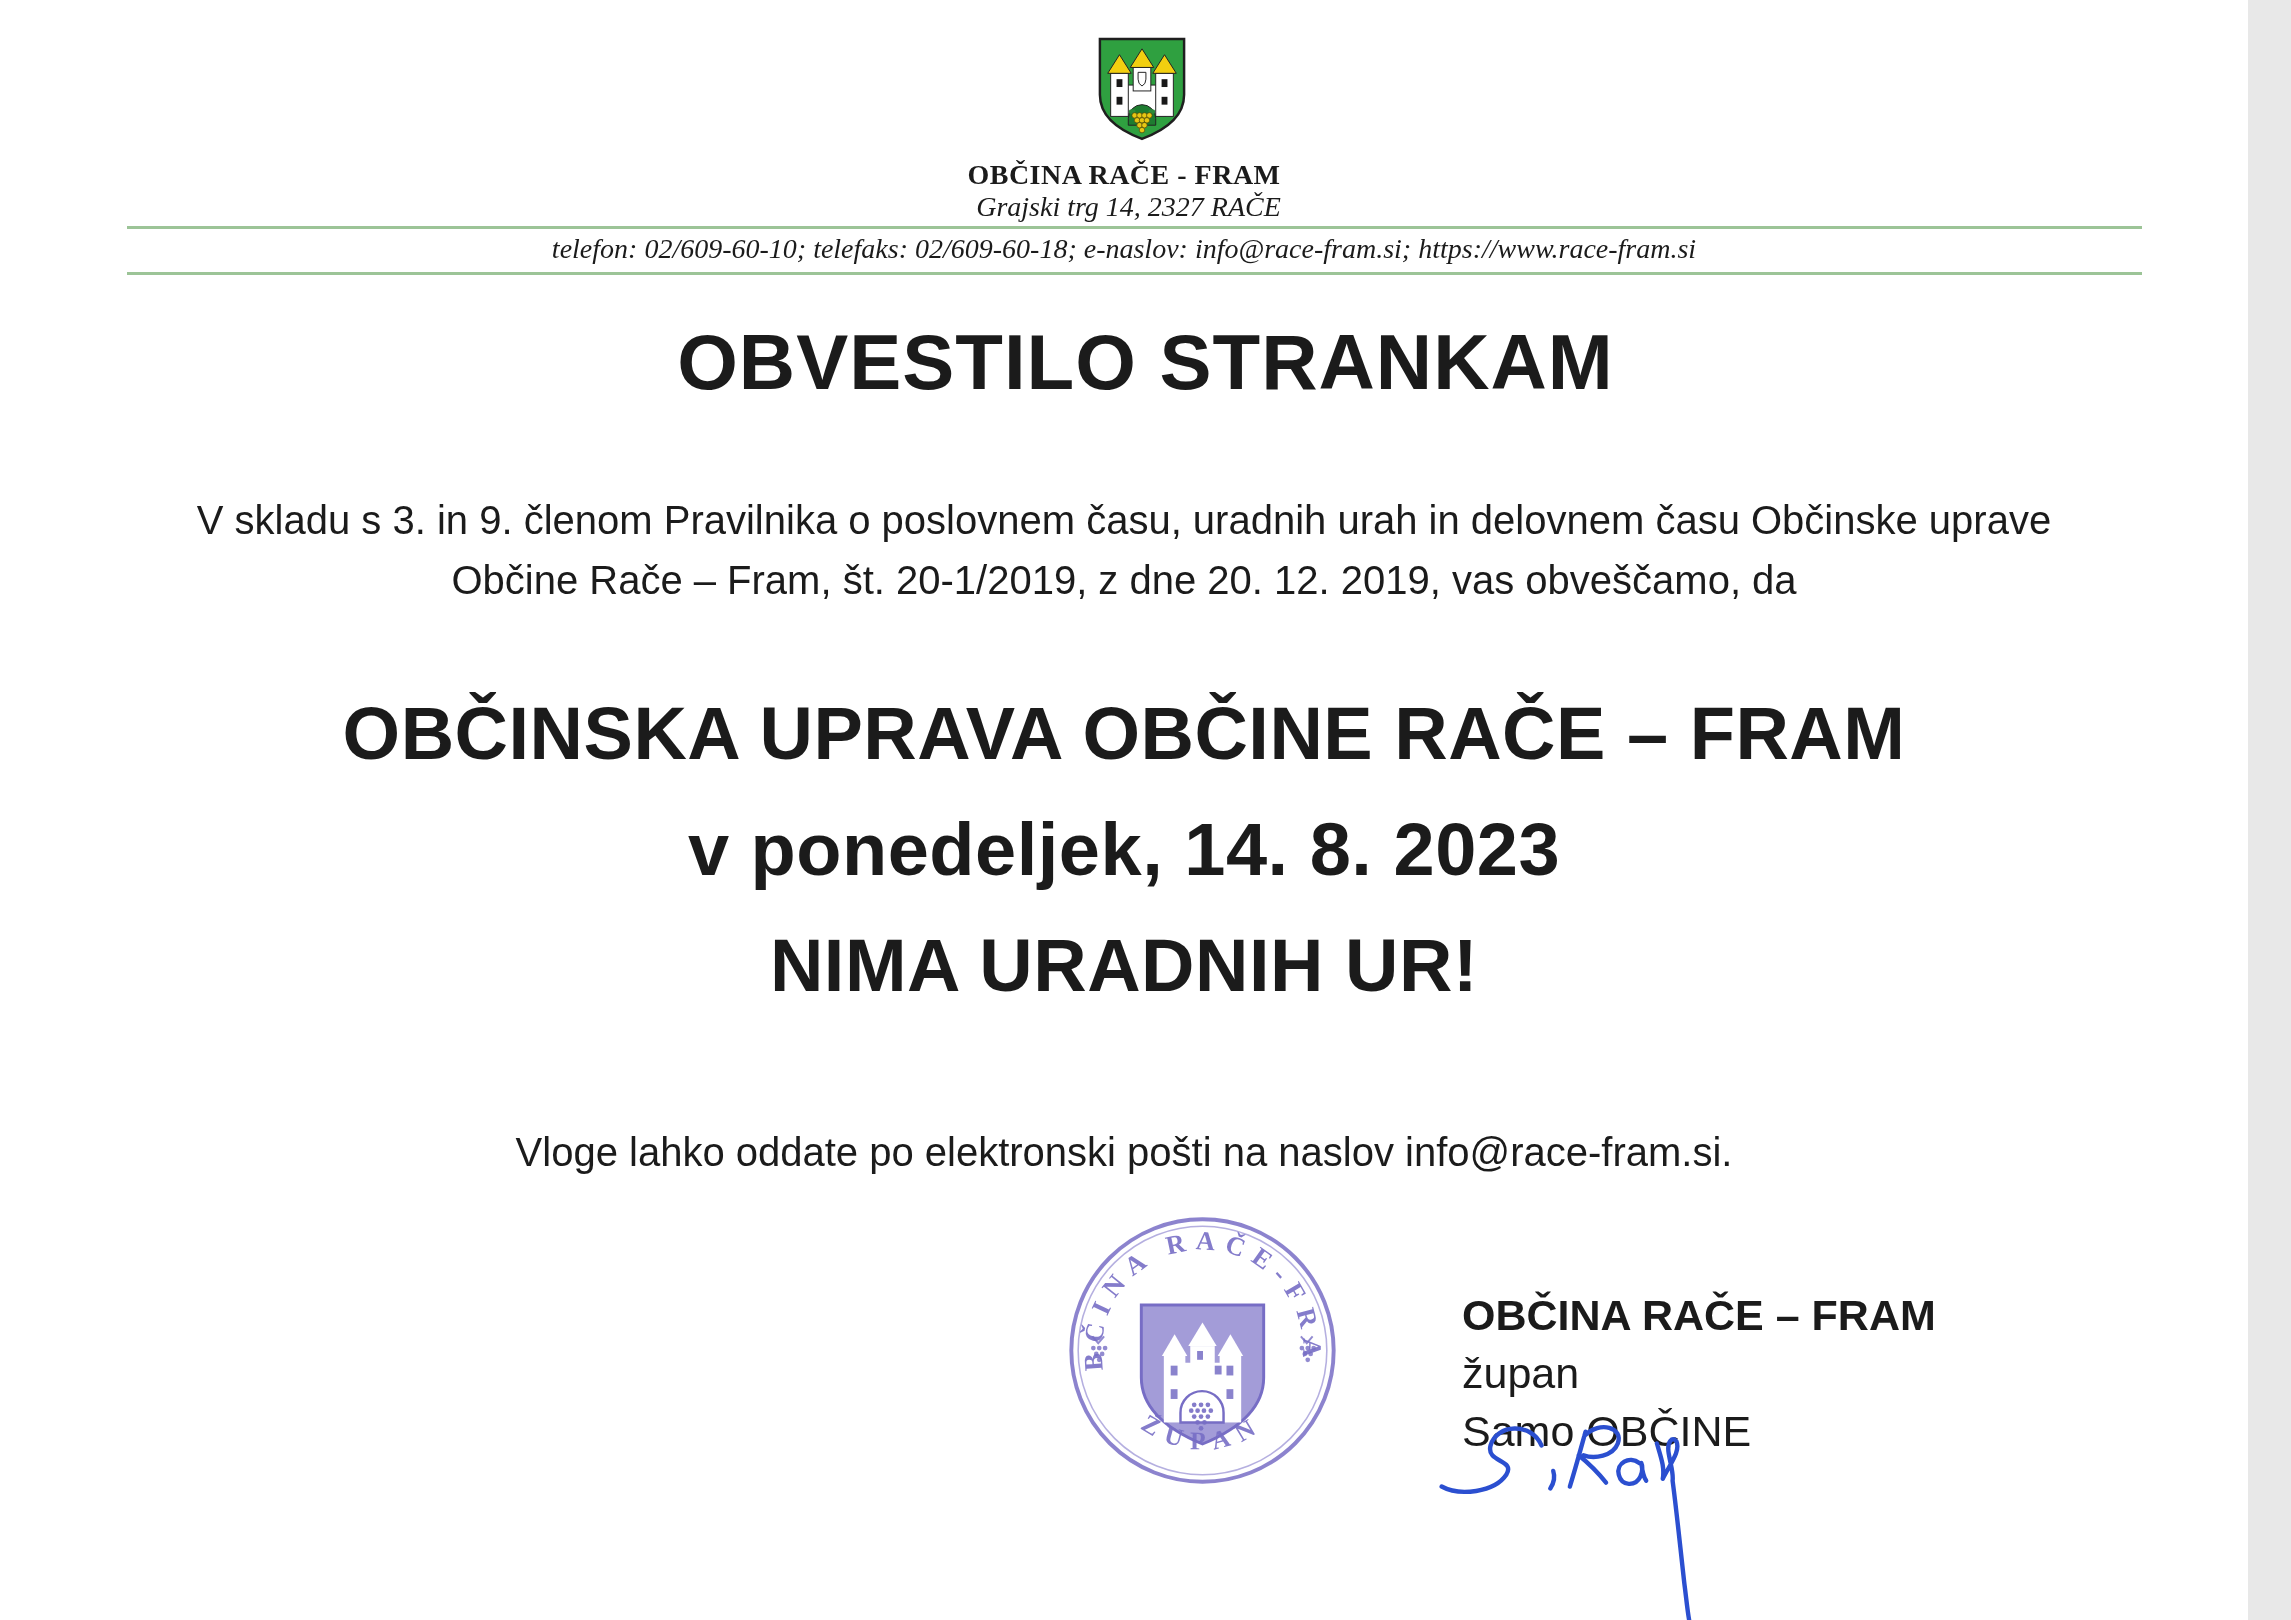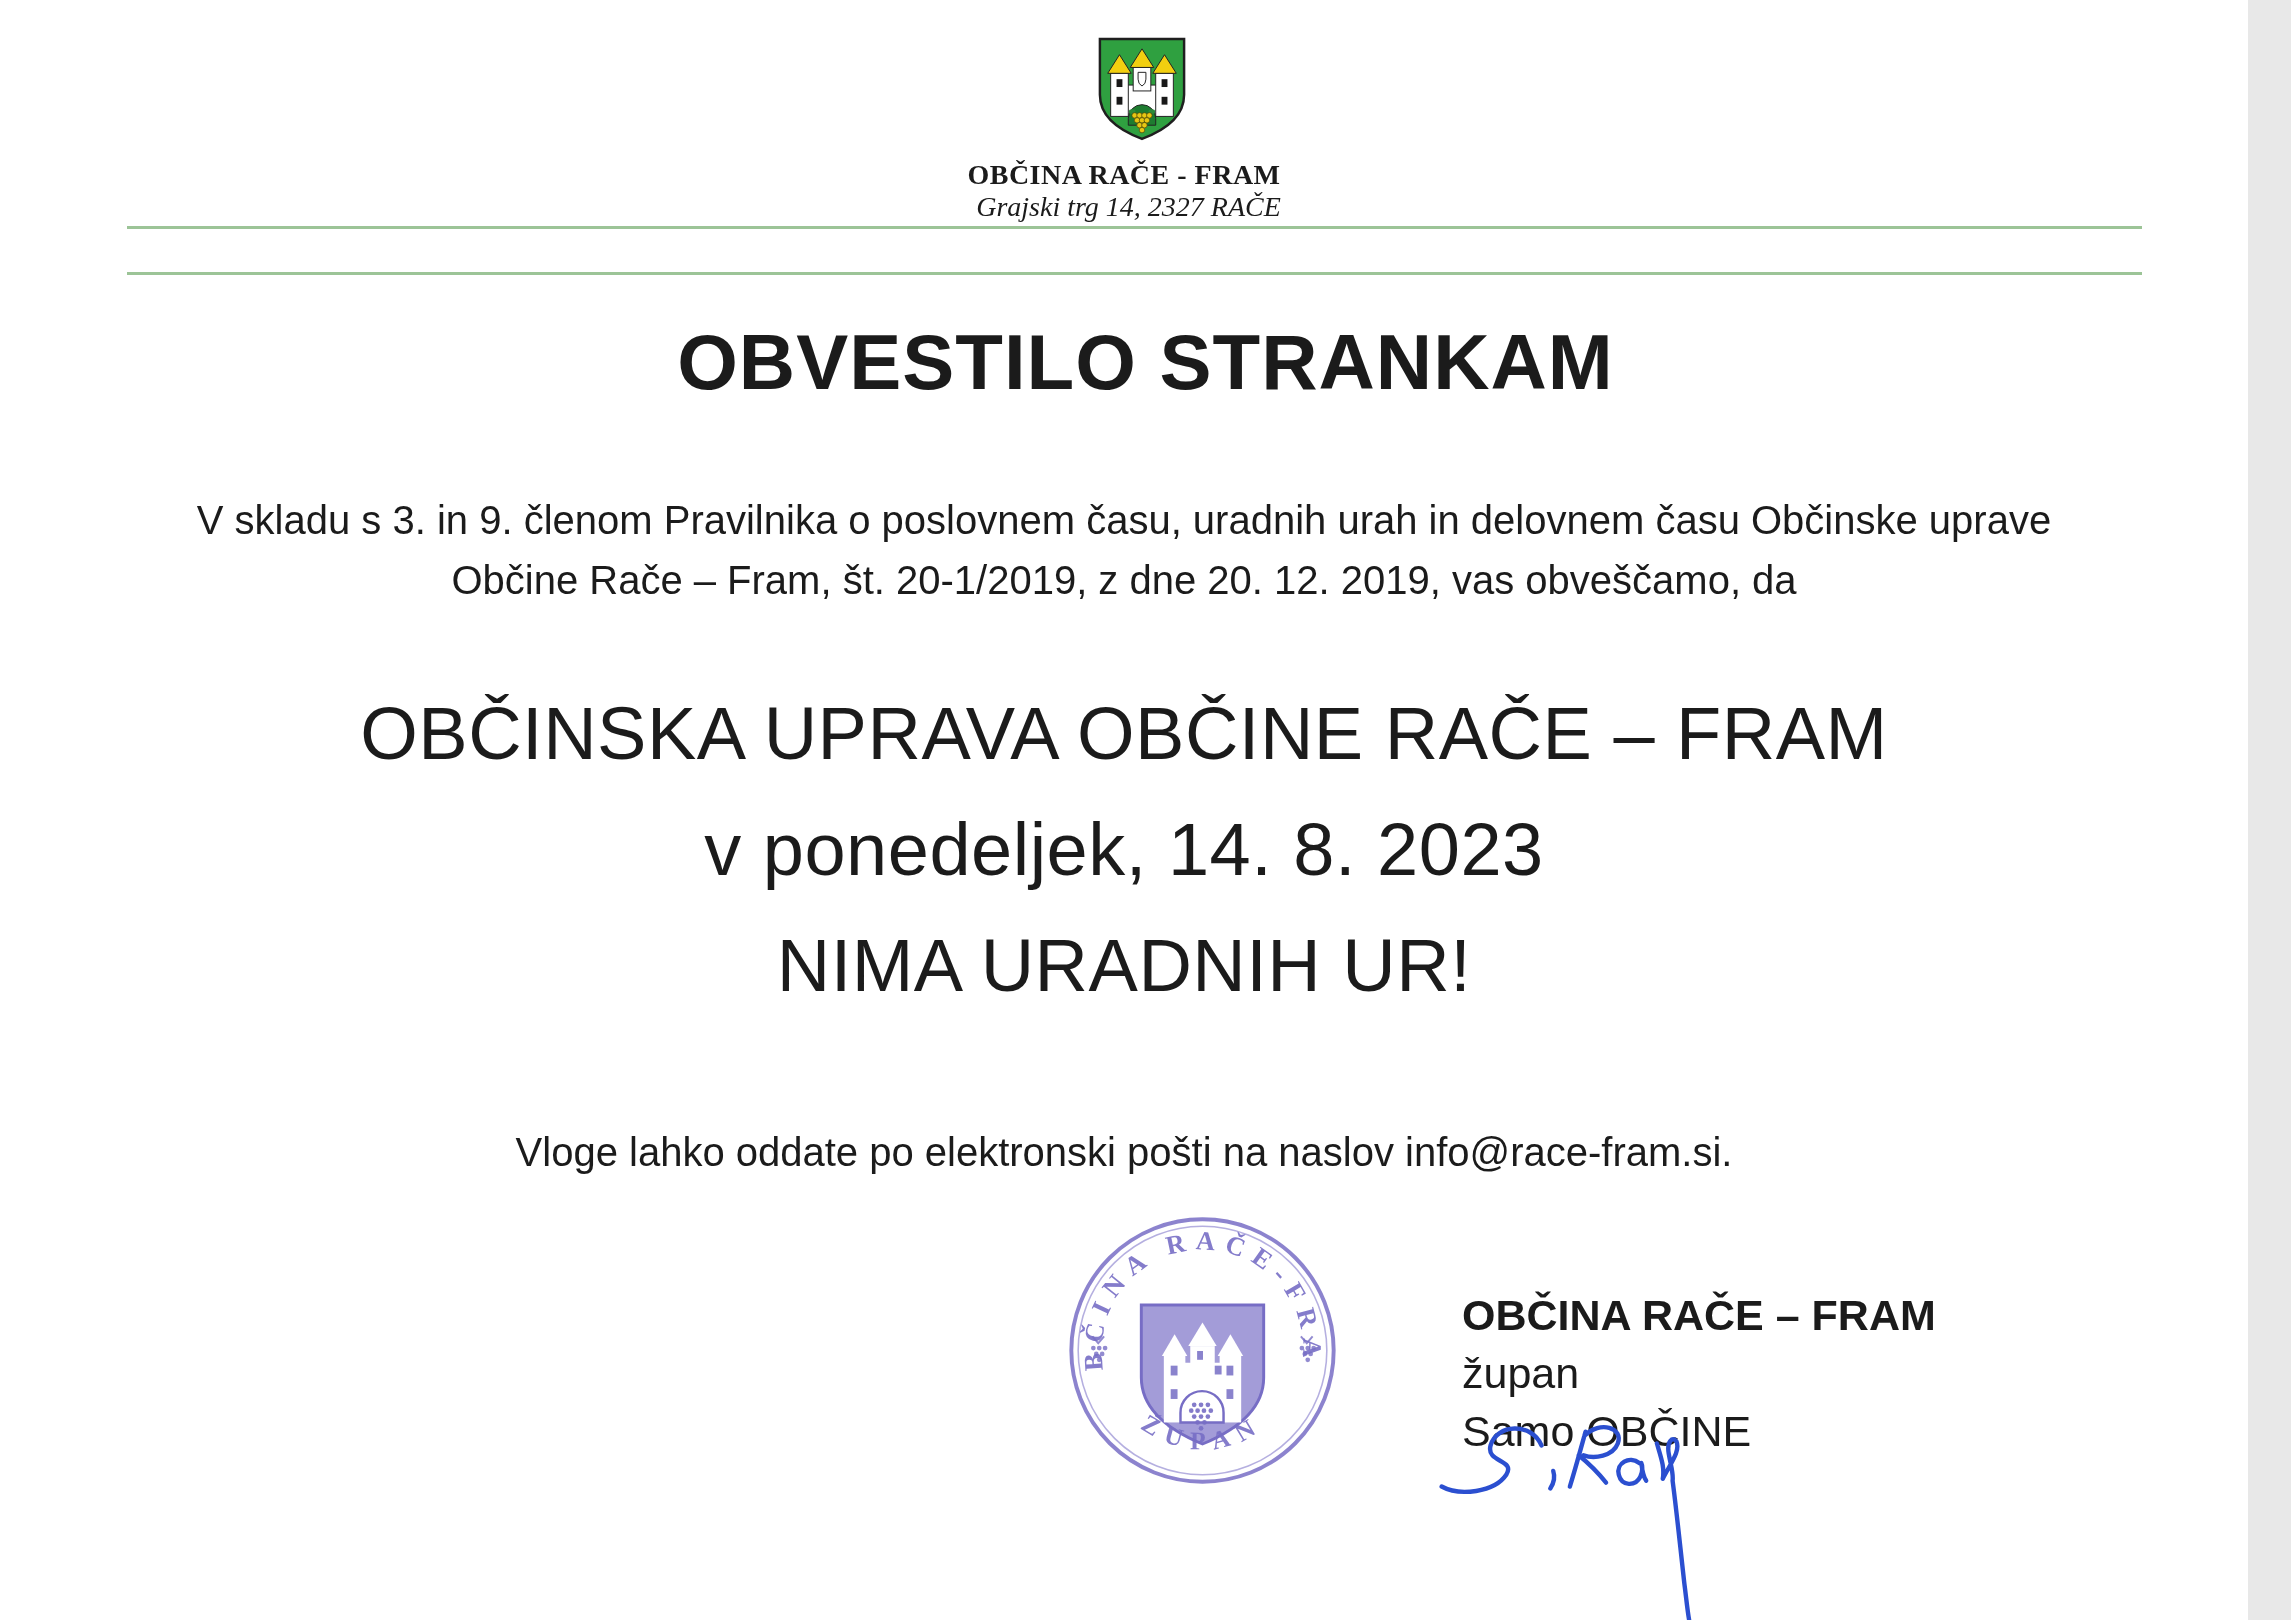--- a/index.html
+++ b/index.html
@@ -21,21 +21,21 @@
   .center{left:0;right:0;text-align:center;}
   .serif{font-family:"Liberation Serif",serif;}
   .org-name{top:159px;font-size:28px;font-weight:700;letter-spacing:0.5px;}
   .org-address{top:191px;font-size:28px;font-style:italic;padding-left:9px;}
   .contact-line{top:233px;font-size:28px;font-style:italic;}
   .rule{left:127px;width:2015px;height:2.9px;background:var(--rule);}
   .rule-top{top:226px;}
   .rule-bottom{top:272px;}
   .doc-title{top:317px;font-size:78px;font-weight:700;letter-spacing:1px;margin-left:43px;}
   .intro{top:490px;font-size:40px;line-height:60px;}
-  .headline{top:676px;font-size:74px;font-weight:400;line-height:116px;letter-spacing:0.5px;}
+  .headline{top:676px;font-size:74px;font-weight:700;line-height:116px;letter-spacing:0.5px;}
   .submission{top:1106px;font-size:40px;margin-top:24px;}
   .sig-block{left:1462px;top:1258px;font-size:43px;line-height:58px;}
   .sig-org{font-weight:700;margin-top:28px;}
   .coat{left:1095px;top:32px;}
   .stamp{left:1063px;top:1211px;opacity:.93;}
   .signature{left:1426px;top:1402px;}
 </style>
 </head>
 <body>
 
@@ -75,20 +75,21 @@
         <circle cx="53" cy="90" r="2.8"></circle>
       <circle cx="45.5" cy="95" r="2.8"></circle>
         <circle cx="50.5" cy="95" r="2.8"></circle>
       <circle cx="48" cy="100" r="2.8"></circle>
     </g>
   </svg>
 
   <div class="abs center serif org-name">OBČINA RAČE - FRAM</div>
   <div class="abs center serif org-address">Grajski trg 14, 2327 RAČE</div>
   <div class="abs rule rule-top"></div>
+  <div class="abs center serif contact-line">telefon: 02/609-60-10;  telefaks: 02/609-60-18; e-naslov: info@race-fram.si; https://www.race-fram.si</div>
   <div class="abs rule rule-bottom"></div>
 
   <div class="abs center doc-title">OBVESTILO STRANKAM</div>
 
   <div class="abs center intro">
     <div>V skladu s 3. in 9. členom Pravilnika o poslovnem času, uradnih urah in delovnem času Občinske uprave</div>
     <div>Občine Rače – Fram, št. 20-1/2019, z dne 20. 12. 2019, vas obveščamo, da</div>
   </div>
 
   <div class="abs center headline">

